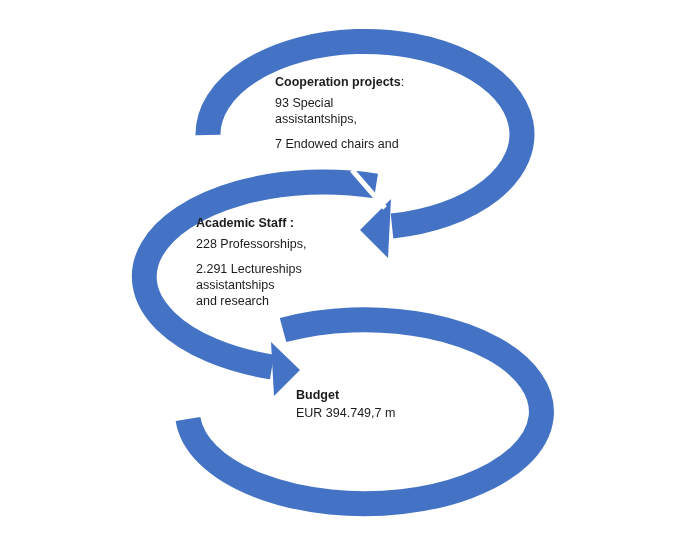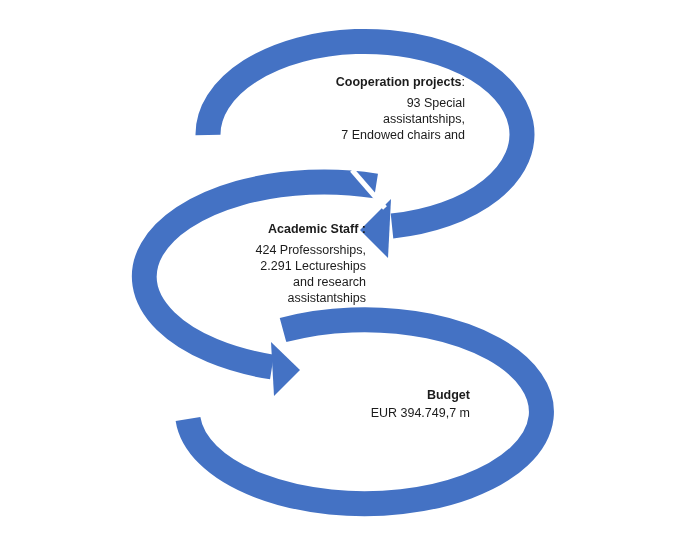--- a/index.html
+++ b/index.html
@@ -16,34 +16,34 @@
       color: #1a1a1a;
     }
     .canvas {
       position: absolute;
       left: 0; top: 0;
       width: 700px;
       height: 546px;
     }
     .label {
       position: absolute;
-      text-align: right;
+      text-align: left;
       font-size: 12.5px;
       line-height: 16px;
       color: #1c1c1c;
     }
     .label .title {
       font-weight: bold;
       display: block;
       margin-bottom: 5px;
     }
     .label .line {
       display: block;
     }
-    .label .gap { margin-top: 0; }
+    .label .gap { margin-top: 9px; }
     .label .title .colon { font-weight: normal; }
   </style>
 </head>
 <body>
 
 <svg class="canvas" viewBox="0 0 700 546" xmlns="http://www.w3.org/2000/svg">
   <g>
 
     <path d="M 208 135 A 157 93 0 1 1 392 226" fill="none" stroke="#4472C4" stroke-width="25" stroke-linecap="butt"></path>
     <polygon points="391,199 360,230 388,258" fill="#4472C4"></polygon>
@@ -64,24 +64,24 @@
   <line x1="262" y1="318" x2="292" y2="352" stroke="#ffffff" stroke-width="5"></line>
 </svg>
 
 <div class="label" style="left:275px; top:74px; width:190px;">
   <span class="title"><span>Cooperation  projects</span><span class="colon">:</span></span>
   <span class="line">93 Special</span>
   <span class="line">assistantships,</span>
   <span class="line gap">7 Endowed chairs and</span>
 </div>
 
-<div class="label" style="left:196px; top:221px; width:170px;">
+<div class="label" style="left:196px; top:215px; width:170px;">
   <span class="title">Academic Staff :</span>
-  <span class="line">424 Professorships,</span>
+  <span class="line">228 Professorships,</span>
   <span class="line gap">2.291 Lectureships</span>
+  <span class="line">assistantships</span>
   <span class="line">and research</span>
-  <span class="line">assistantships</span>
 </div>
 
-<div class="label" style="left:310px; top:387px; width:160px;">
+<div class="label" style="left:296px; top:387px; width:160px;">
   <span class="title" style="margin-bottom:2px;">Budget</span>
   <span class="line">EUR 394.749,7 m</span>
 </div>
 
 </body></html>

